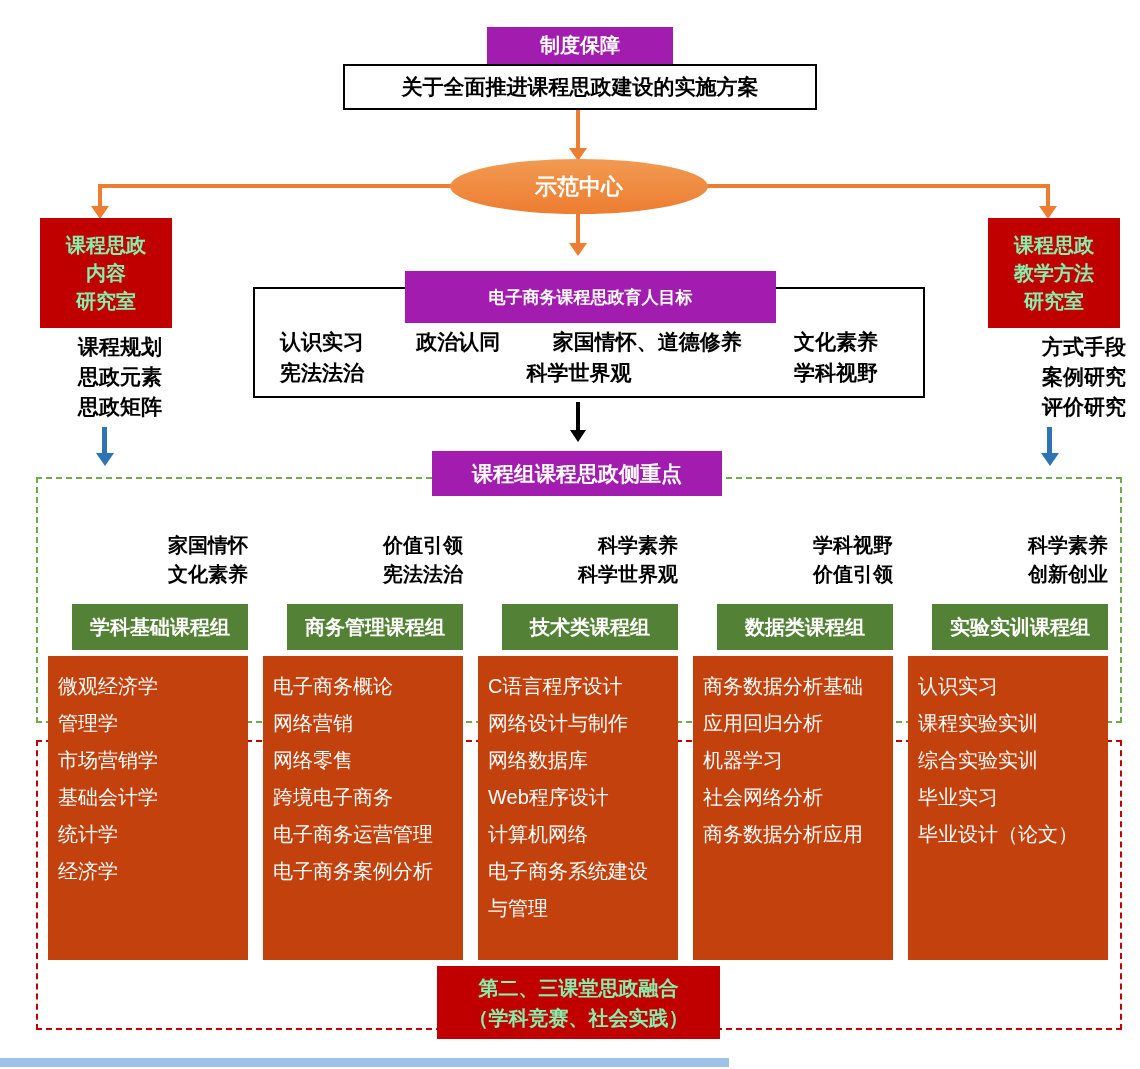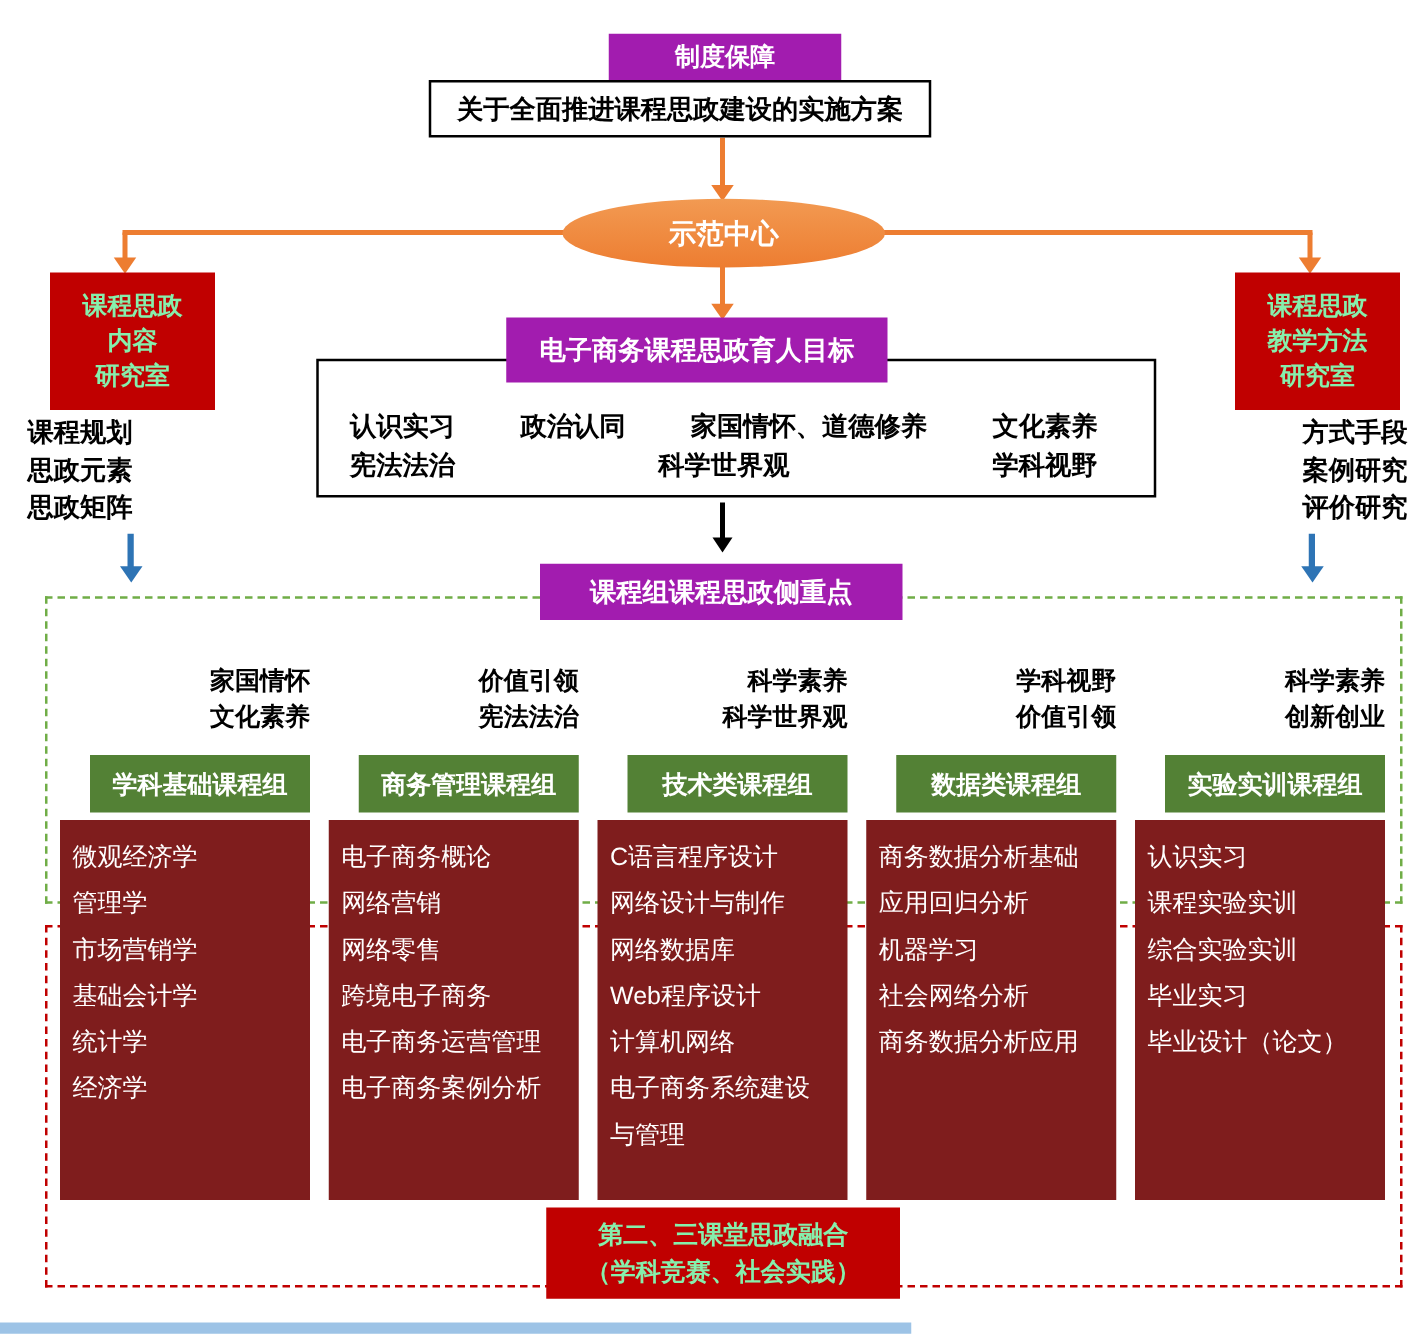--- a/index.html
+++ b/index.html
@@ -12,66 +12,66 @@
   .blue-box  { background: #a21caf; color: #ffffff; font-weight: bold; }
   .red-box   { background: #C00000; color: #86efac; font-weight: bold; text-align: center; }
   .green-box { background: #538135; color: #ffffff; font-weight: bold; }
   .white-box { background: #ffffff; border: 2px solid #000000; }
   .orange-fill { background: #ED7D31; }
   .tri { width: 0; height: 0; border-left: 9px solid transparent; border-right: 9px solid transparent; border-top: 13px solid #ED7D31; }
   .tri.blue  { border-top-color: #2E74B5; }
   .tri.black { border-left-width: 8px; border-right-width: 8px; border-top-width: 12px; border-top-color: #000000; }
 
   #box-guarantee { left: 487px; top: 27px; width: 186px; height: 37px; font-size: 20px; z-index: 2; }
-  #box-plan      { left: 343px; top: 64px; width: 402px; height: 46px; font-size: 21px; font-weight: bold; z-index: 1; }
+  #box-plan      { left: 343px; top: 64px; width: 474px; height: 46px; font-size: 21px; font-weight: bold; z-index: 1; }
 
   #conn-plan-line   { left: 576px; top: 110px; width: 4px; height: 40px; }
   #conn-plan-arrow  { left: 569px; top: 148px; }
   #ellipse-center   { left: 450px; top: 159px; width: 258px; height: 55px; border-radius: 50%;
                       background: linear-gradient(#F29A52, #ED7D31); color: #fff; font-weight: bold; font-size: 22px; z-index: 2; }
   #conn-h           { left: 98px;  top: 184px; width: 952px; height: 4px; z-index: 1; }
   #conn-left-v      { left: 98px;  top: 186px; width: 4px; height: 22px; }
   #conn-left-arrow  { left: 91px;  top: 206px; }
   #conn-right-v     { left: 1046px; top: 186px; width: 4px; height: 22px; }
   #conn-right-arrow { left: 1039px; top: 206px; }
   #conn-center-v    { left: 576px; top: 212px; width: 4px; height: 32px; }
   #conn-center-arrow{ left: 569px; top: 243px; }
 
   #box-left-office  { left: 40px;  top: 218px; width: 132px; height: 110px; font-size: 20px; line-height: 28px; z-index: 2; }
   #box-right-office { left: 988px; top: 218px; width: 132px; height: 110px; font-size: 20px; line-height: 28px; z-index: 2; }
-  #notes-left  { left: 22px;  top: 332px; width: 144px; font-size: 21px; font-weight: bold; line-height: 30px; text-align: left; }
+  #notes-left  { left: 48px;  top: 332px; width: 144px; font-size: 21px; font-weight: bold; line-height: 30px; text-align: center; }
   #notes-right { left: 982px; top: 332px; width: 144px; font-size: 21px; font-weight: bold; line-height: 30px; text-align: right; }
 
   #arrow-left-blue-line  { left: 102px;  top: 427px; width: 5px; height: 28px; background: #2E74B5; }
   #arrow-left-blue-tri   { left: 96px;   top: 453px; }
   #arrow-right-blue-line { left: 1047px; top: 427px; width: 5px; height: 28px; background: #2E74B5; }
   #arrow-right-blue-tri  { left: 1041px; top: 453px; }
 
-  #box-goal-title { left: 405px; top: 254px; width: 305px; height: 52px; font-size: 21px; z-index: 3; }
+  #box-goal-title { left: 405px; top: 271px; width: 371px; height: 52px; font-size: 17px; z-index: 3; }
   #box-goal-items { left: 253px; top: 287px; width: 672px; height: 111px; z-index: 1; }
   #goal-lines { left: 280px; top: 326px; width: 598px; z-index: 2; }
   .goal-row { display: flex; justify-content: space-between; font-size: 21px; font-weight: bold; line-height: 31px; white-space: pre; }
 
   #arrow-black-line { left: 576px; top: 402px; width: 4px; height: 30px; background: #000; }
   #arrow-black-tri  { left: 570px; top: 430px; }
 
   #box-focus-title { left: 432px; top: 451px; width: 290px; height: 45px; font-size: 21px; z-index: 3; }
 
   #outline-green { left: 36px; top: 477px; width: 1086px; height: 246px; border: 2px dashed #70AD47; z-index: 1; }
   #outline-red   { left: 36px; top: 740px; width: 1086px; height: 290px; border: 2px dashed #C00000; z-index: 1; }
 
   .col { position: absolute; top: 531px; width: 200px; z-index: 2; }
   #col-1 { left: 48px; }
   #col-2 { left: 263px; }
   #col-3 { left: 478px; }
   #col-4 { left: 693px; }
   #col-5 { left: 908px; }
   .col-focus   { height: 73px; font-size: 20px; font-weight: bold; line-height: 29px; text-align: right; white-space: pre-line; }
   .col-group   { height: 46px; font-size: 20px; margin-left: 24px; }
-  .col-courses { margin-top: 6px; height: 304px; background: #7f1d1d; color: #ffffff; font-size: 20px;
+  .col-courses { margin-top: 6px; height: 304px; background: #c2410c; color: #ffffff; font-size: 20px;
                  line-height: 37px; padding: 12px 16px 0 10px; white-space: pre-line; }
 
   #box-bottom { left: 437px; top: 966px; width: 283px; height: 73px; font-size: 20px; line-height: 30px; z-index: 3; }
   #bar-bottom { left: 0; top: 1058px; width: 729px; height: 9px; background: #9DC3E6; }
 </style>
 </head>
 <body>
 
 <div id="canvas">
 

